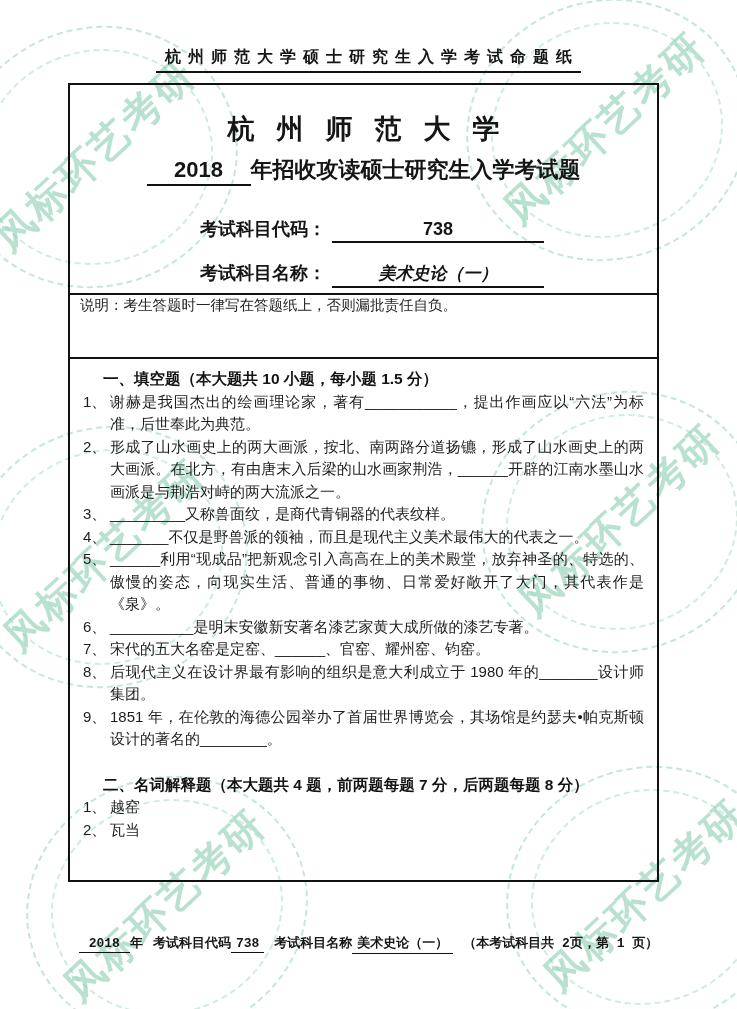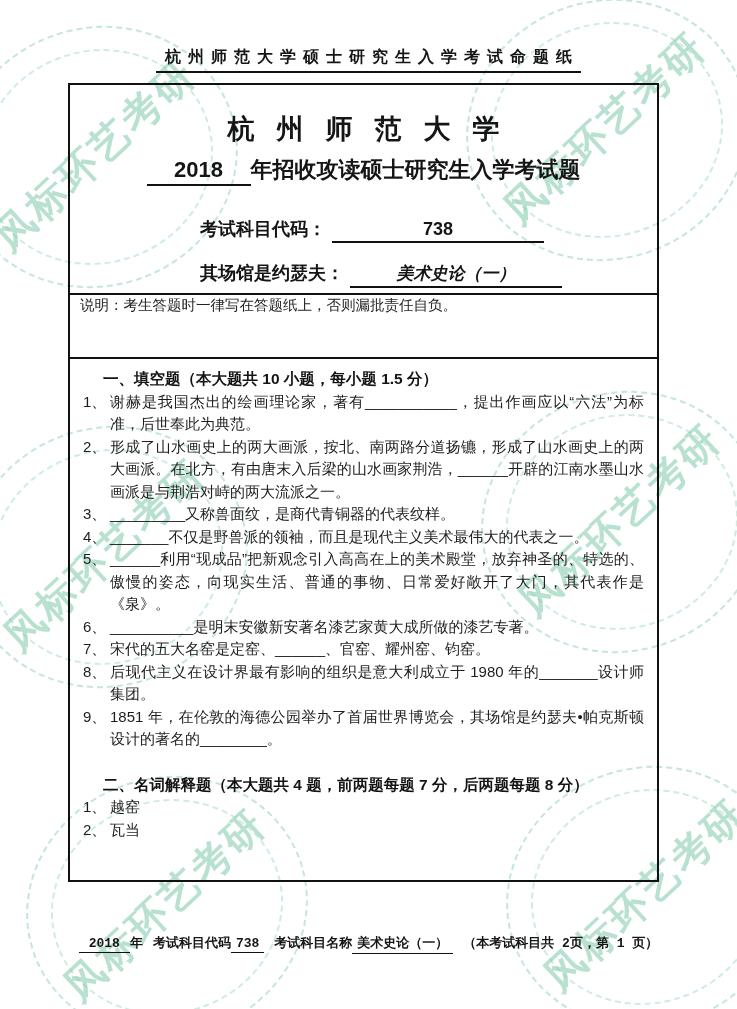--- a/index.html
+++ b/index.html
@@ -128,21 +128,21 @@
   </div>
 
   <div class="main-box">
 
     <div class="uni-title">杭州师范大学</div>
 
     <div class="subtitle"><span class="u-year">2018</span><span>年招收攻读硕士研究生入学考试题</span></div>
 
     <div class="meta-row code"><span>考试科目代码：</span><span class="u-val">738</span></div>
 
-    <div class="meta-row name"><span>其场馆是约瑟夫：</span><span class="u-val">美术史论（一）</span></div>
+    <div class="meta-row name"><span>考试科目名称：</span><span class="u-val">美术史论（一）</span></div>
 
     <div class="notice">
       <span>说明：考生答题时一律写在答题纸上，否则漏批责任自负。</span>
     </div>
 
     <div class="questions">
 
       <div class="sec-heading">一、填空题（本大题共 10 小题，每小题 1.5 分）</div>
 
       <div class="q-row">

